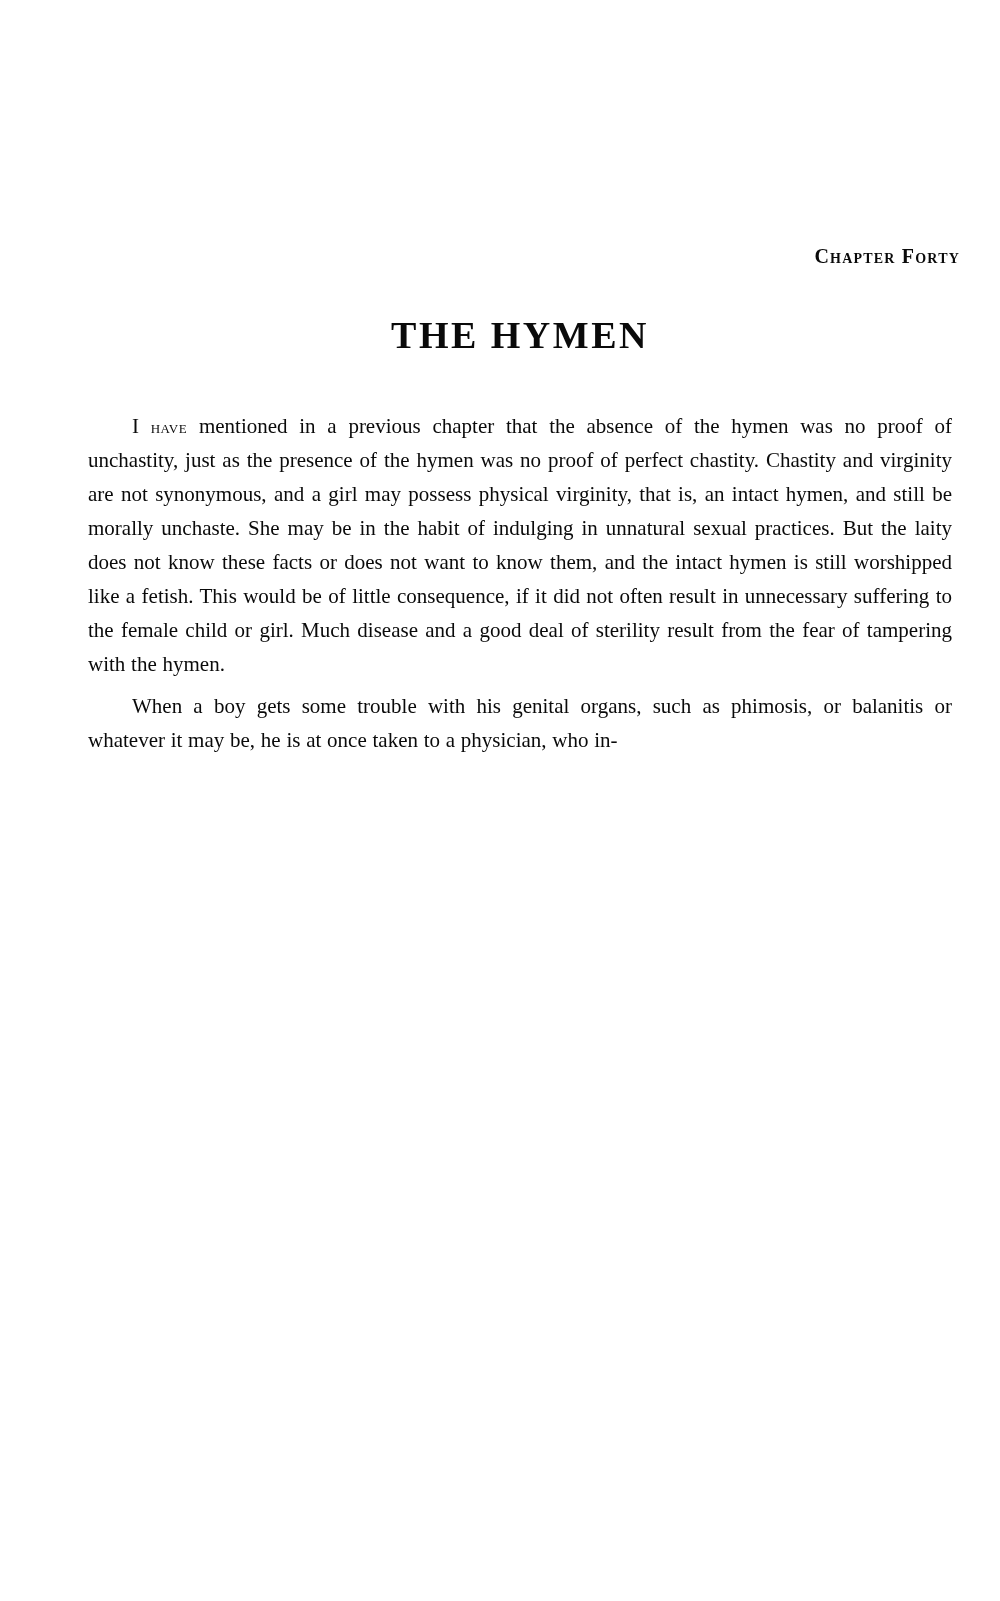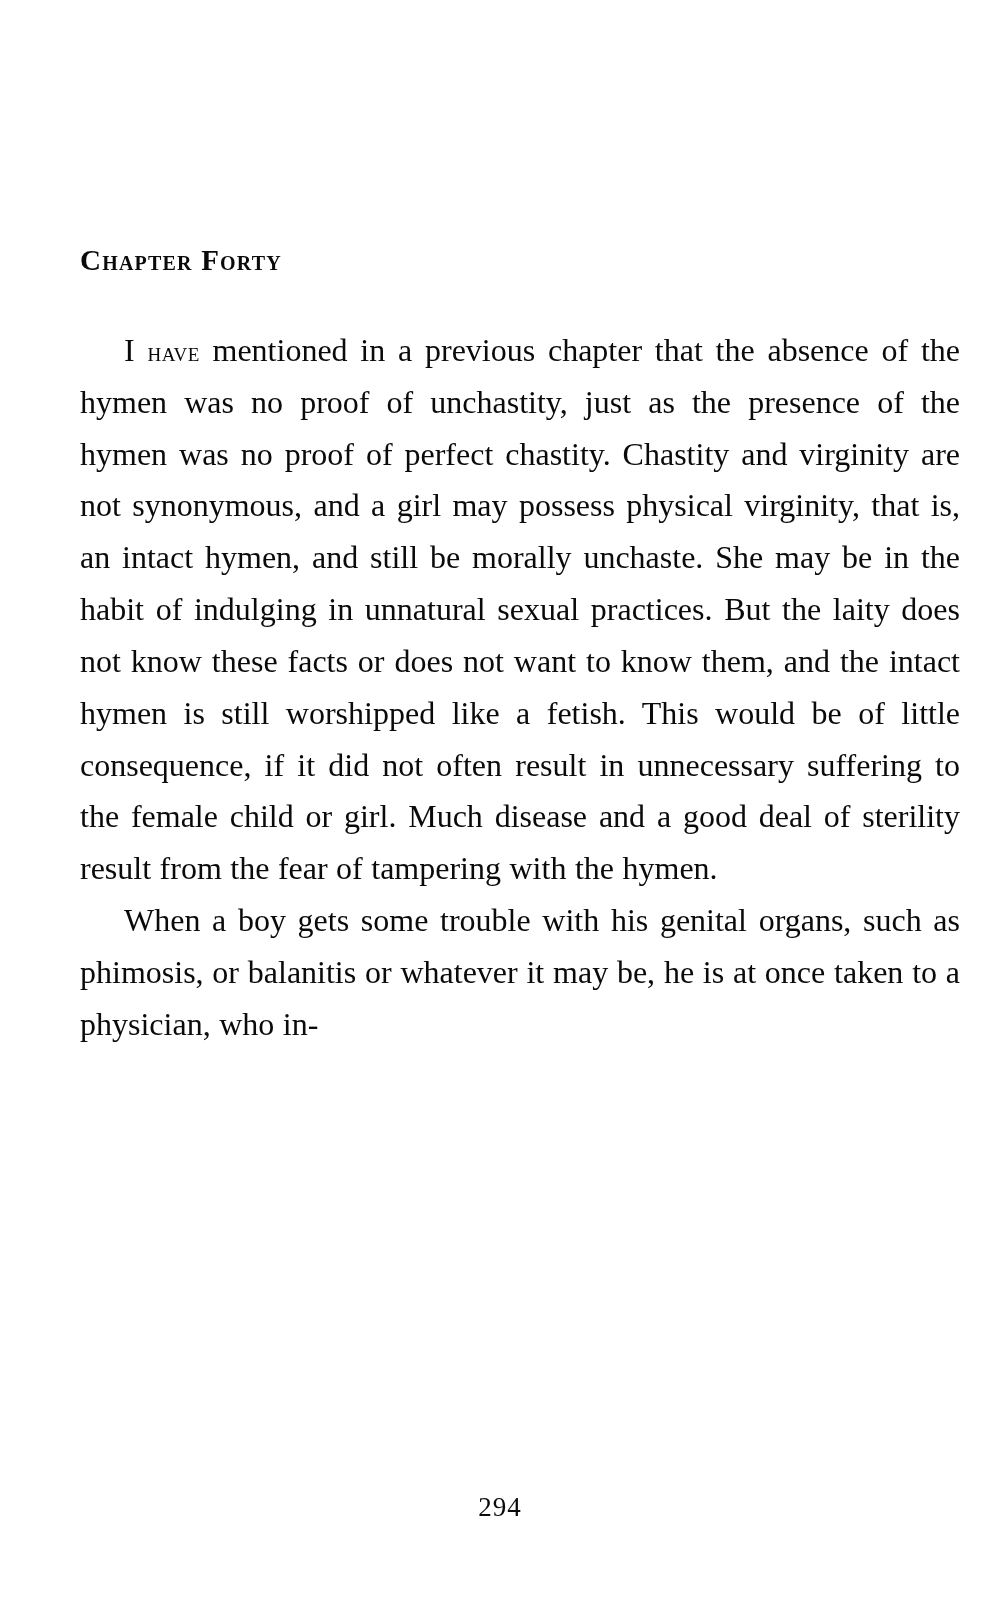--- a/index.html
+++ b/index.html
@@ -22,22 +22,22 @@
     width: 1000px;
     height: 1601px;
   }
   .content {
     position: absolute;
     left: 80px;
     top: 245px;
     width: 880px;
   }
   .chapter-number {
-    text-align: left;
-    font-size: 29px;
+    text-align: right;
+    font-size: 20px;
     letter-spacing: 1.2px;
     font-variant: small-caps;
     font-weight: 600;
     margin: 0 0 48px 0;
     line-height: 1.1;
   }
   .chapter-title {
     text-align: center;
     font-size: 38px;
     letter-spacing: 2.5px;
@@ -57,24 +57,24 @@
   .synopsis .indent-block {
     display: block;
     padding-left: 60px;
     text-indent: 0;
   }
   .synopsis .first-line {
     display: block;
     text-indent: 0;
   }
   p.body-par {
-    font-size: 32px;
+    font-size: 21px;
     line-height: 1.62;
     text-align: justify;
-    margin: 0;
+    margin: 8px;
     text-indent: 44px;
     word-spacing: 0.5px;
   }
   p.body-par + p.body-par {
     margin-top: 0;
   }
   .smallcaps {
     font-variant: small-caps;
     font-size: 0.86em;
     letter-spacing: 0.5px;
@@ -90,28 +90,28 @@
   }
 </style>
 </head>
 <body>
 
 <div class="page">
   <div class="content">
 
     <div class="chapter-number">Chapter Forty</div>
 
+    <div class="chapter-title">THE HYMEN</div>
 
     <div class="synopsis">
     </div>
 
     <p class="body-par">
       <span>I</span>
       <span class="smallcaps">have</span>
       <span>mentioned in a previous chapter that the absence of the hymen was no proof of unchastity, just as the presence of the hymen was no proof of perfect chastity.  Chastity and virginity are not synonymous, and a girl may possess physical virginity, that is, an intact hymen, and still be morally unchaste.  She may be in the habit of indulging in unnatural sexual practices.  But the laity does not know these facts or does not want to know them, and the intact hymen is still worshipped like a fetish. This would be of little consequence, if it did not often result in unnecessary suffering to the female child or girl.  Much disease and a good deal of sterility result from the fear of tampering with the hymen.</span>
     </p>
 
     <p class="body-par">When a boy gets some trouble with his genital organs, such as phimosis, or balanitis or whatever it may be, he is at once taken to a physician, who in-</p>
 
   </div>
 
-  <div class="page-number">294</div>
 </div>
 
 </body></html>

